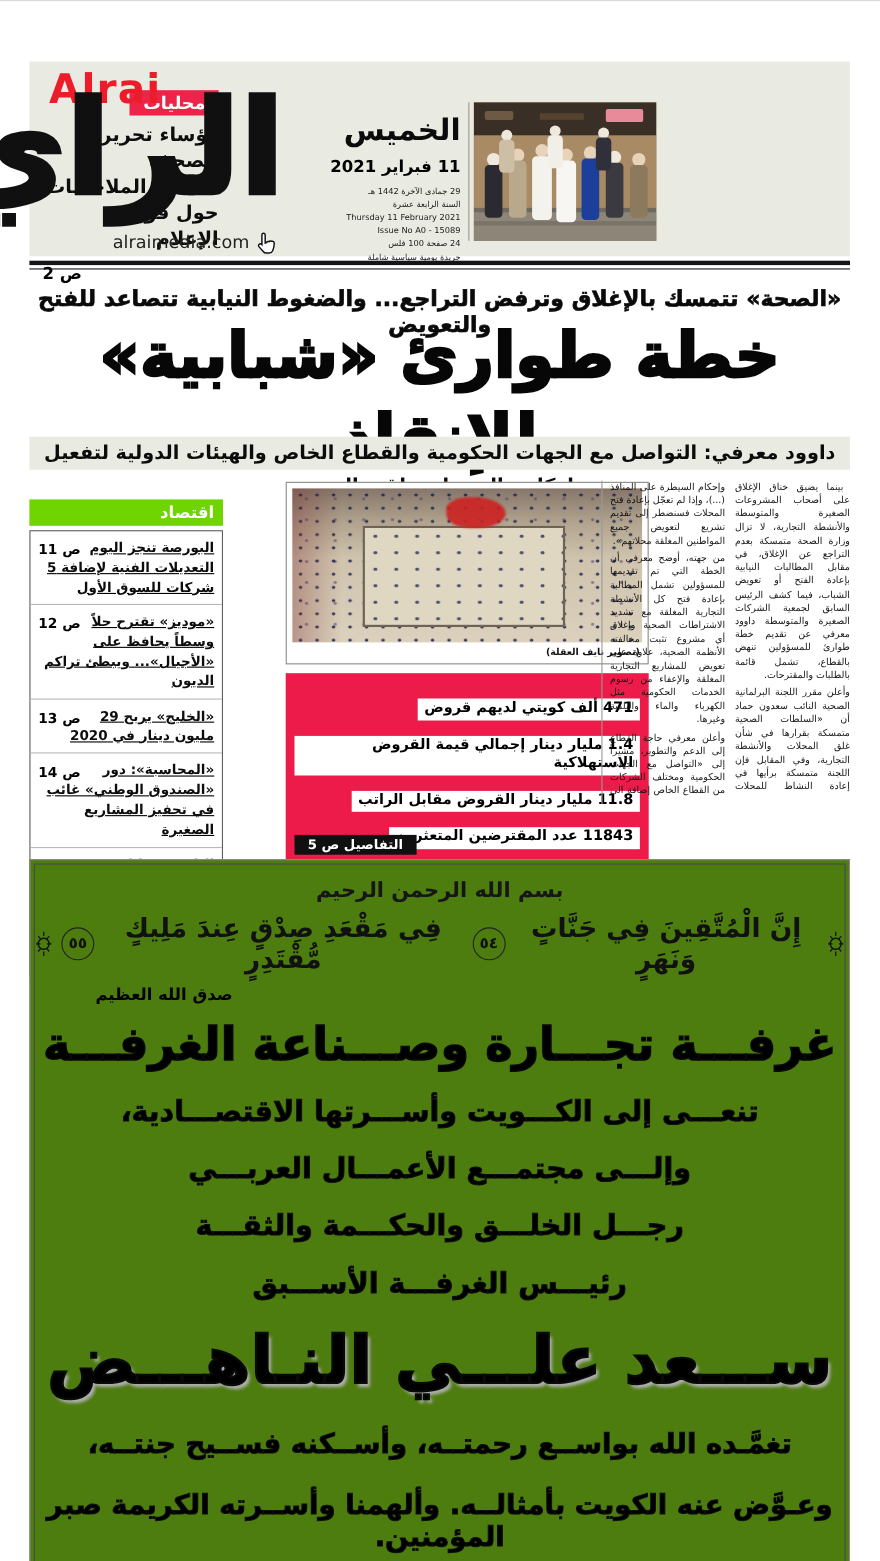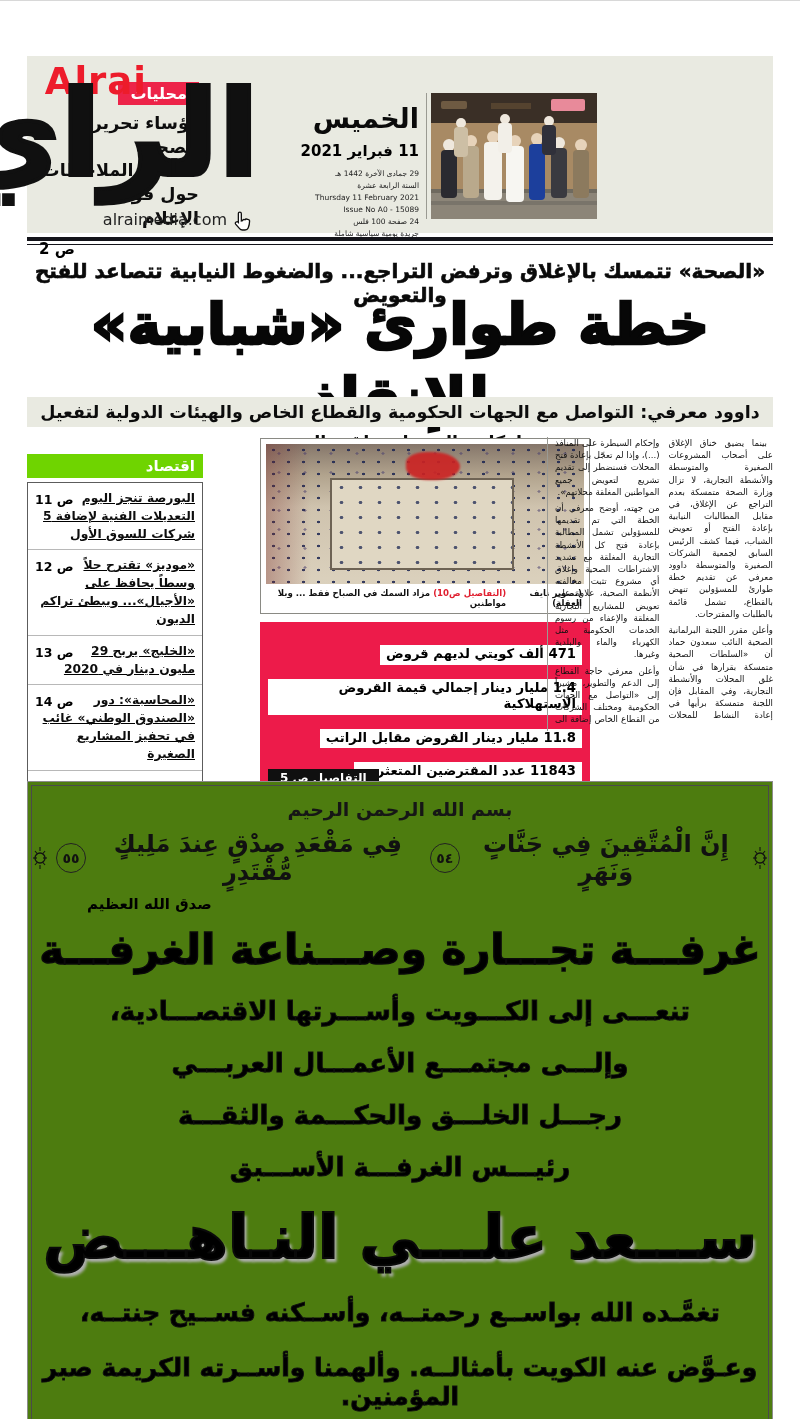--- a/index.html
+++ b/index.html
@@ -243,24 +243,20 @@
 
   <div class="center-col">
     <div class="photo-frame">
       <div class="market-photo">
         <div class="market-edge"></div>
         <div class="market-floor"></div>
         <div class="market-banner"></div>
       </div>
       <div class="caption-row">
         <span class="caption-left">(تصوير نايف العقلة)</span>
-        <span>
-          <span class="caption-ref">(التفاصيل ص10)</span>
-          <span class="caption-right">مزاد السمك في الصباح فقط ... وبلا مواطنين</span>
-        </span>
       </div>
     </div>
 
     <div class="stats">
       <div class="stat-strip">471 ألف كويتي لديهم قروض</div>
       <div class="stat-strip">1.4 مليار دينار إجمالي قيمة القروض الاستهلاكية</div>
       <div class="stat-strip">11.8 مليار دينار القروض مقابل الراتب</div>
       <div class="stat-strip">11843 عدد المقترضين المتعثرين</div>
       <div class="stats-details">التفاصيل ص 5</div>
     </div>

